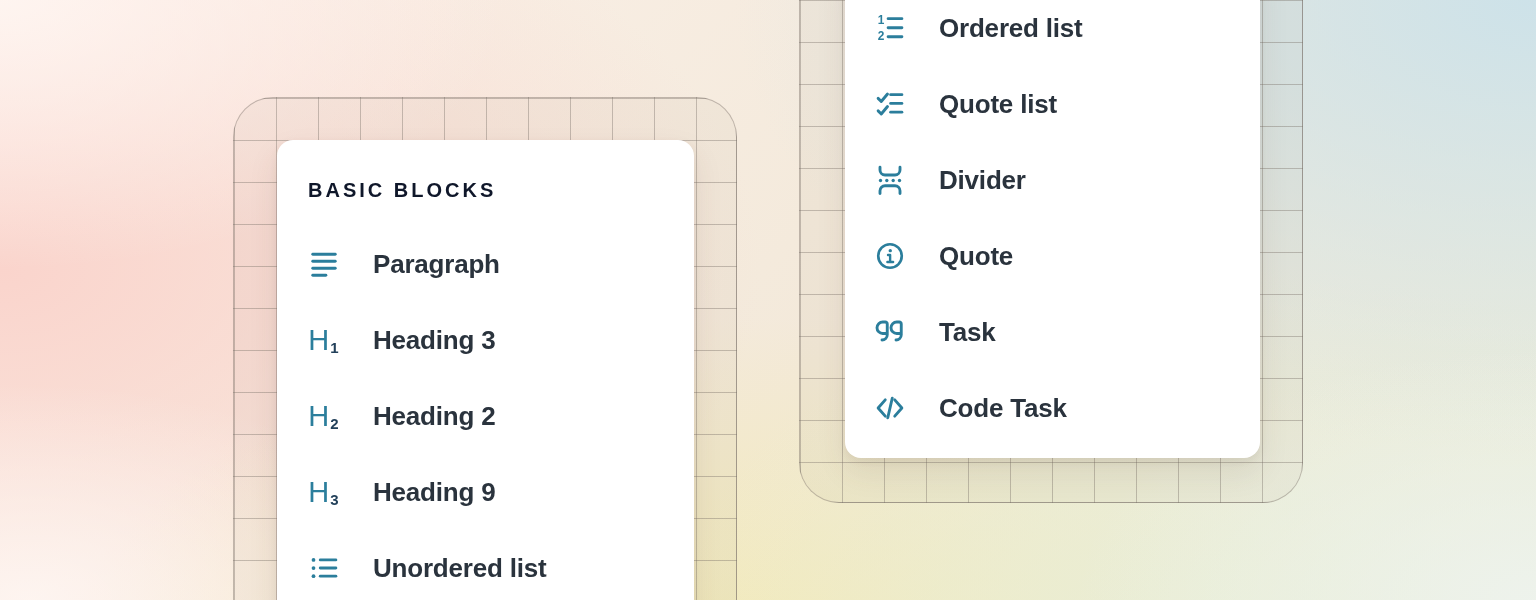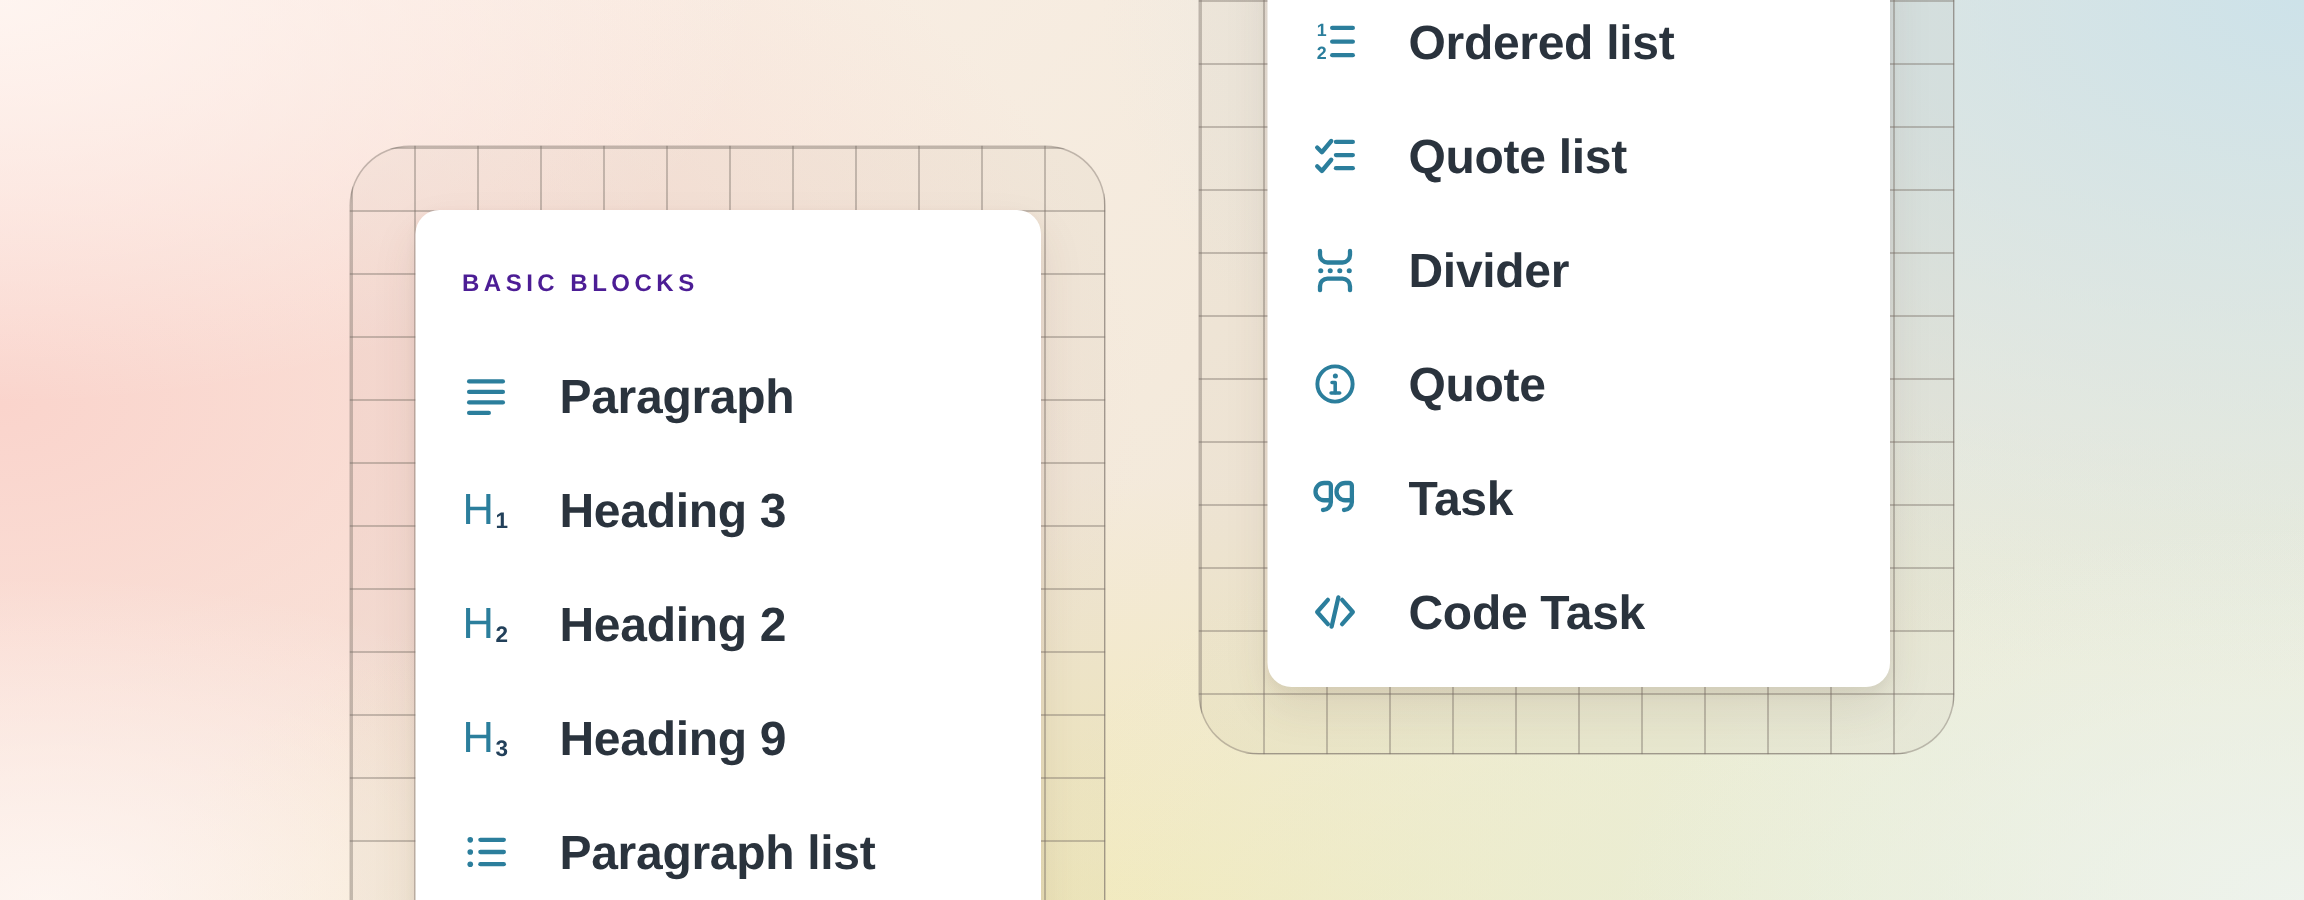--- a/index.html
+++ b/index.html
@@ -34,35 +34,35 @@
   .panel-left{left:233px;top:97px;height:560px;}
   .panel-right{left:799px;top:-85px;height:588px;}
   .card{
     position:absolute;background:#ffffff;border-radius:16px;
     box-shadow:0 14px 30px rgba(90,62,50,.10), 0 3px 8px rgba(90,62,50,.06);
     box-sizing:border-box;
   }
   .card-left{left:277px;top:140px;width:417px;height:520px;padding:40px 0 0 31px;}
   .card-right{left:845px;top:-40px;width:415px;height:498px;padding:30px 0 0 29px;}
   .section-label{
-    font-size:16px;font-weight:700;letter-spacing:3px;color:#4c1d95;
+    font-size:20px;font-weight:700;letter-spacing:3px;color:#0f172a;
     line-height:20px;
   }
   .menu-list{margin-top:26px;}
   .card-right .menu-list{margin-top:0;}
   .menu-item{
     display:flex;align-items:center;height:76px;cursor:pointer;
   }
   .icon-box{
     width:31px;height:31px;flex:0 0 31px;margin-right:34px;
     display:flex;align-items:center;justify-content:center;
   }
   .icon-box svg{display:block;}
   .menu-item .label{
-    font-size:32px;font-weight:600;color:#2a333d;letter-spacing:-0.2px;
+    font-size:26px;font-weight:600;color:#2a333d;letter-spacing:-0.2px;
     white-space:nowrap;
     text-align:center;
   }
   .hicon{display:flex;align-items:center;line-height:1;}
   .hicon .h-letter{font-size:29px;font-weight:400;color:#2b7e9c;}
   .hicon .h-sub{font-size:15px;font-weight:700;color:#22405a;transform:translateY(7px);margin-left:1px;}
   svg .stroke{stroke:#2b7e9c;stroke-width:2.3;fill:none;stroke-linecap:round;stroke-linejoin:round;}
   svg .fillteal{fill:#2b7e9c;}
   svg text{fill:#2b7e9c;font-family:"Liberation Sans",sans-serif;font-weight:700;font-size:9.5px;}
 </style>
@@ -124,21 +124,21 @@
       <span class="icon-box">
         <svg width="30" height="30" viewBox="0 0 24 24">
           <circle class="fillteal" cx="3.6" cy="5.5" r="1.5"></circle>
           <circle class="fillteal" cx="3.6" cy="12" r="1.5"></circle>
           <circle class="fillteal" cx="3.6" cy="18.5" r="1.5"></circle>
           <path class="stroke" d="M9 5.5 H21.5"></path>
           <path class="stroke" d="M9 12 H21.5"></path>
           <path class="stroke" d="M9 18.5 H21.5"></path>
         </svg>
       </span>
-      <span class="label">Paragraph list</span>
+      <span class="label">Unordered list</span>
     </div>
 
   </div>
 </div>
 
 <div class="card card-right">
   <div class="menu-list">
 
     <div class="menu-item">
       <span class="icon-box">

